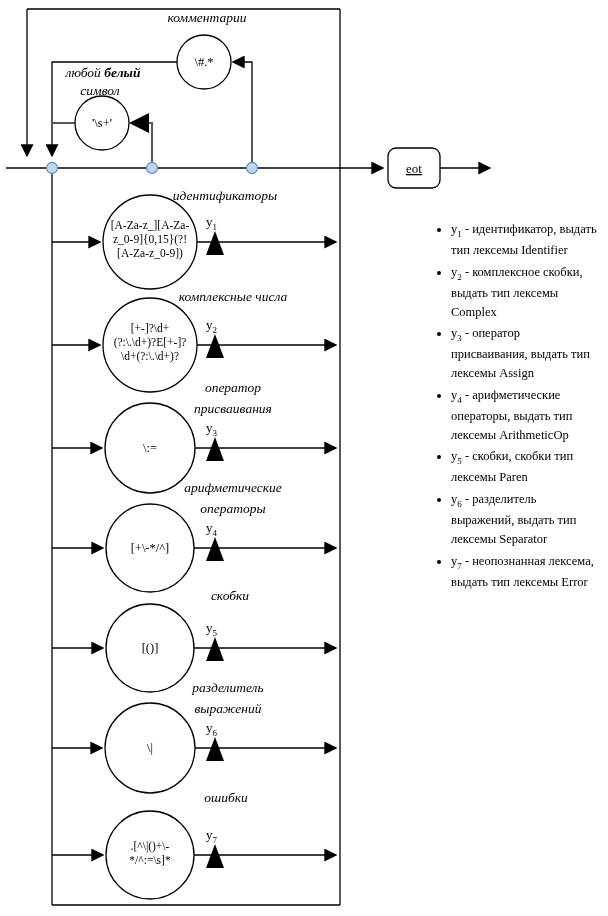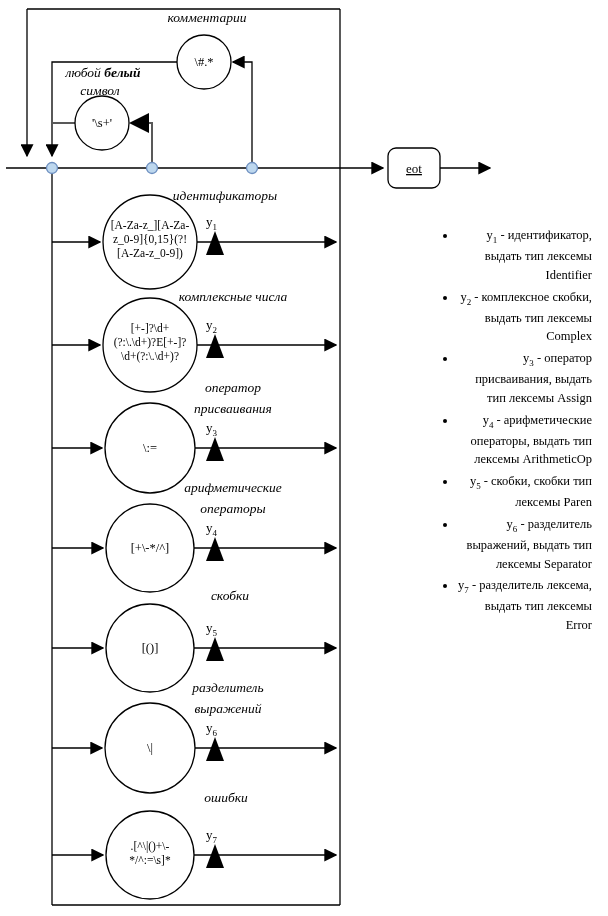--- a/index.html
+++ b/index.html
@@ -13,21 +13,21 @@
   .state-label .bold { font-weight:bold; }
   .pattern { font-size:11.5px; text-anchor:middle; }
   .pattern-lg { font-size:12.5px; text-anchor:middle; }
   .out-label { font-size:13px; }
   .out-label .sub { font-size:9px; }
   .eot-label { font-size:13px; text-anchor:middle; text-decoration:underline; }
   .legend {
     position:absolute; left:428px; top:212px; width:178px;
     font-size:12.5px; line-height:1.5; color:#000;
   }
-  .legend ul { margin:14px; padding-left:15px; list-style:disc;text-align:right; }
+  .legend ul { margin:8px; padding-left:15px; list-style:disc; }
   .legend li { margin-bottom:3px; }
   .legend sub { font-size:9px; }
 </style>
 </head>
 <body>
 
 <div class="page">
 
 <svg width="608" height="916" viewBox="0 0 608 916">
   <defs>
@@ -153,17 +153,17 @@
 </svg>
 
 <div class="legend">
   <ul>
     <li><span><span>y</span><sub>1</sub></span> <span>- идентификатор, выдать тип лексемы Identifier</span></li>
     <li><span><span>y</span><sub>2</sub></span> <span>- комплексное скобки, выдать тип лексемы Complex</span></li>
     <li><span><span>y</span><sub>3</sub></span> <span>- оператор присваивания, выдать тип лексемы Assign</span></li>
     <li><span><span>y</span><sub>4</sub></span> <span>- арифметические операторы, выдать тип лексемы ArithmeticOp</span></li>
     <li><span><span>y</span><sub>5</sub></span> <span>- скобки, скобки тип лексемы Paren</span></li>
     <li><span><span>y</span><sub>6</sub></span> <span>- разделитель выражений, выдать тип лексемы Separator</span></li>
-    <li><span><span>y</span><sub>7</sub></span> <span>- разделитель лексема, выдать тип лексемы Error</span></li>
+    <li><span><span>y</span><sub>7</sub></span> <span>- неопознанная лексема, выдать тип лексемы Error</span></li>
   </ul>
 </div>
 
 </div>
 
 </body></html>

